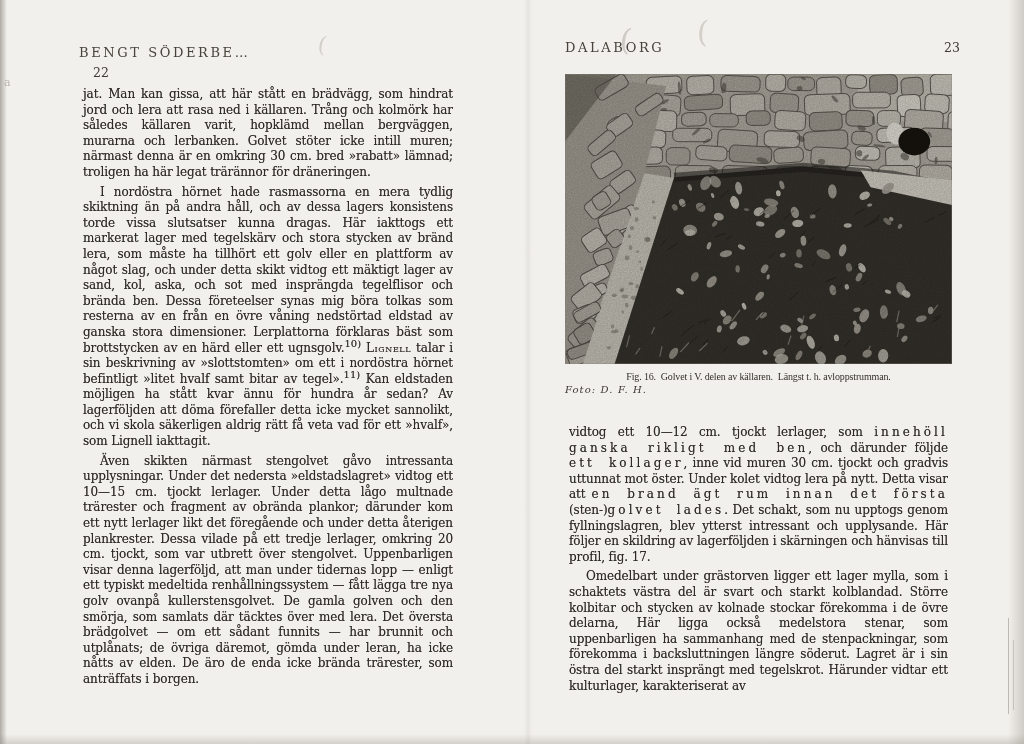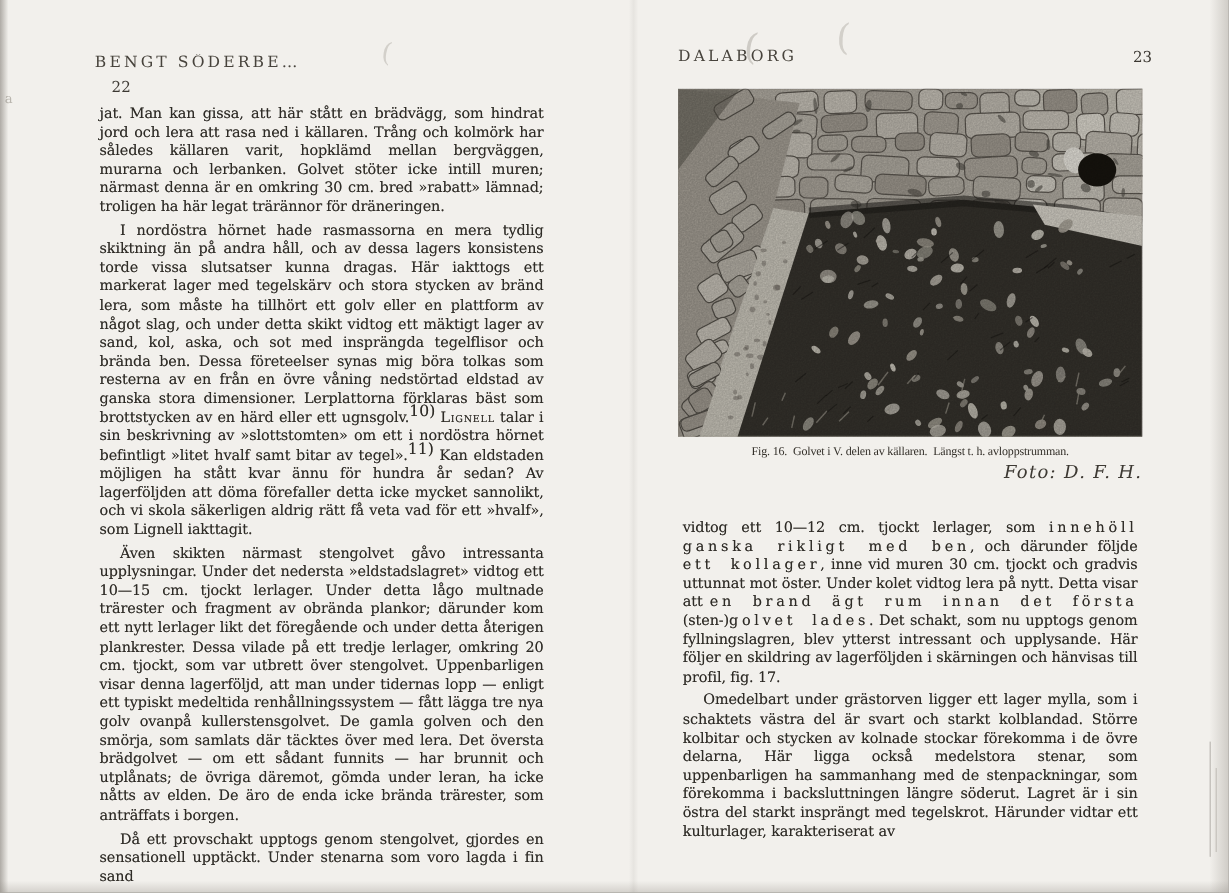--- a/index.html
+++ b/index.html
@@ -32,47 +32,46 @@
   .pnum{position:absolute;top:0;font-size:12.5px;color:#3c3832;}
   .pnum-l{left:14px;margin-top:20px;}
   .pnum-r{right:-8px;text-align:right;}
 
   .pbody{text-align:justify;font-size:12px;line-height:15.6px;letter-spacing:-0.1px;
     color:#2e2b26;text-shadow:0 0 .4px rgba(46,43,38,.55);}
   .pbody-left{margin-top:26px;}
   .pbody-right{margin-top:30px;}
   p.para{margin:4px;}
   p.ind{text-indent:17px;}
-  .run-sup{vertical-align:super;font-size:13px;line-height:0;letter-spacing:0;}
+  .run-sup{vertical-align:super;font-size:10px;line-height:0;letter-spacing:0;}
   .run-smallcaps{font-variant:small-caps;letter-spacing:.6px;}
   .run-spaced{letter-spacing:3.1px;word-spacing:5.5px;}
 
   figure.photo{margin:18px 0 0 0;}
   .photo-frame{width:387px;height:290px;display:block;box-shadow:0 0 6px rgba(90,85,78,.25) inset;}
   figcaption{margin-top:7px;text-align:center;font-size:10px;letter-spacing:-0.15px;
     white-space:nowrap;color:#34302a;font-family:Liberation Serif, serif;}
-  .credit{text-align:right;font-style:italic;font-size:15px;margin-top:2px;letter-spacing:1.1px;color:#3d3933;}
+  .credit{text-align:left;font-style:italic;font-size:10px;margin-top:2px;letter-spacing:1.1px;color:#3d3933;}
 
   .artifact{position:absolute;color:#8d887f;pointer-events:none;font-family:"DejaVu Serif",serif;}
 </style>
 </head>
 <body>
 
 <div class="scan">
 
   <div class="page page-left">
     <div class="runhead">
       <span class="pnum pnum-l">22</span>
       <span class="rtitle fade-tail">BENGT SÖDERBE…</span>
     </div>
     <div class="pbody pbody-left" id="left-body">
         <p class="para"><span class="run-normal">jat.  Man kan gissa, att här stått en brädvägg, som hindrat jord och lera att rasa ned i källaren.  Trång och kolmörk har således källaren varit, hopklämd mellan bergväggen, murarna och lerbanken.  Golvet stöter icke intill muren; närmast denna är en omkring 30 cm. bred »rabatt» lämnad; troligen ha här legat trärännor för dräneringen.</span></p>
         <p class="para ind"><span class="run-normal">I nordöstra hörnet hade rasmassorna en mera tydlig skiktning än på andra håll, och av dessa lagers konsistens torde vissa slutsatser kunna dragas.  Här iakttogs ett markerat lager med tegelskärv och stora stycken av bränd lera, som måste ha tillhört ett golv eller en plattform av något slag, och under detta skikt vidtog ett mäktigt lager av sand, kol, aska, och sot med insprängda tegelflisor och brända ben.  Dessa företeelser synas mig böra tolkas som resterna av en från en övre våning nedstörtad eldstad av ganska stora dimensioner.  Lerplattorna förklaras bäst som brottstycken av en härd eller ett ugnsgolv.</span><span class="run-sup">10)</span><span class="run-normal"> </span><span class="run-smallcaps">Lignell</span><span class="run-normal"> talar i sin beskrivning av »slottstomten» om ett i nordöstra hörnet befintligt »litet hvalf samt bitar av tegel».</span><span class="run-sup">11)</span><span class="run-normal">  Kan eldstaden möjligen ha stått kvar ännu för hundra år sedan?  Av lagerföljden att döma förefaller detta icke mycket sannolikt, och vi skola säkerligen aldrig rätt få veta vad för ett »hvalf», som Lignell iakttagit.</span></p>
         <p class="para ind"><span class="run-normal">Även skikten närmast stengolvet gåvo intressanta upplysningar. Under det nedersta »eldstadslagret» vidtog ett 10—15 cm. tjockt lerlager.  Under detta lågo multnade trärester och fragment av obrända plankor; därunder kom ett nytt lerlager likt det föregående och under detta återigen plankrester.  Dessa vilade på ett tredje lerlager, omkring 20 cm. tjockt, som var utbrett över stengolvet.  Uppenbarligen visar denna lagerföljd, att man under tidernas lopp — enligt ett typiskt medeltida renhållningssystem — fått lägga tre nya golv ovanpå kullerstensgolvet.  De gamla golven och den smörja, som samlats där täcktes över med lera. Det översta brädgolvet — om ett sådant funnits — har brunnit och utplånats; de övriga däremot, gömda under leran, ha icke nåtts av elden.  De äro de enda icke brända trärester, som anträffats i borgen.</span></p>
-        <p class="para ind"><span class="run-normal">Då ett provschakt upptogs genom stengolvet, gjordes en sensationell upptäckt.  Under stenarna som voro lagda i fin sand</span></p>
       </div>
   </div>
 
   <div class="page page-right">
     <div class="runhead">
       <span class="rtitle">DALABORG</span>
       <span class="pnum pnum-r">23</span>
     </div>
     <figure class="photo">
       <svg id="photo-svg" class="photo-frame" viewBox="0 0 390 292" preserveAspectRatio="none">

